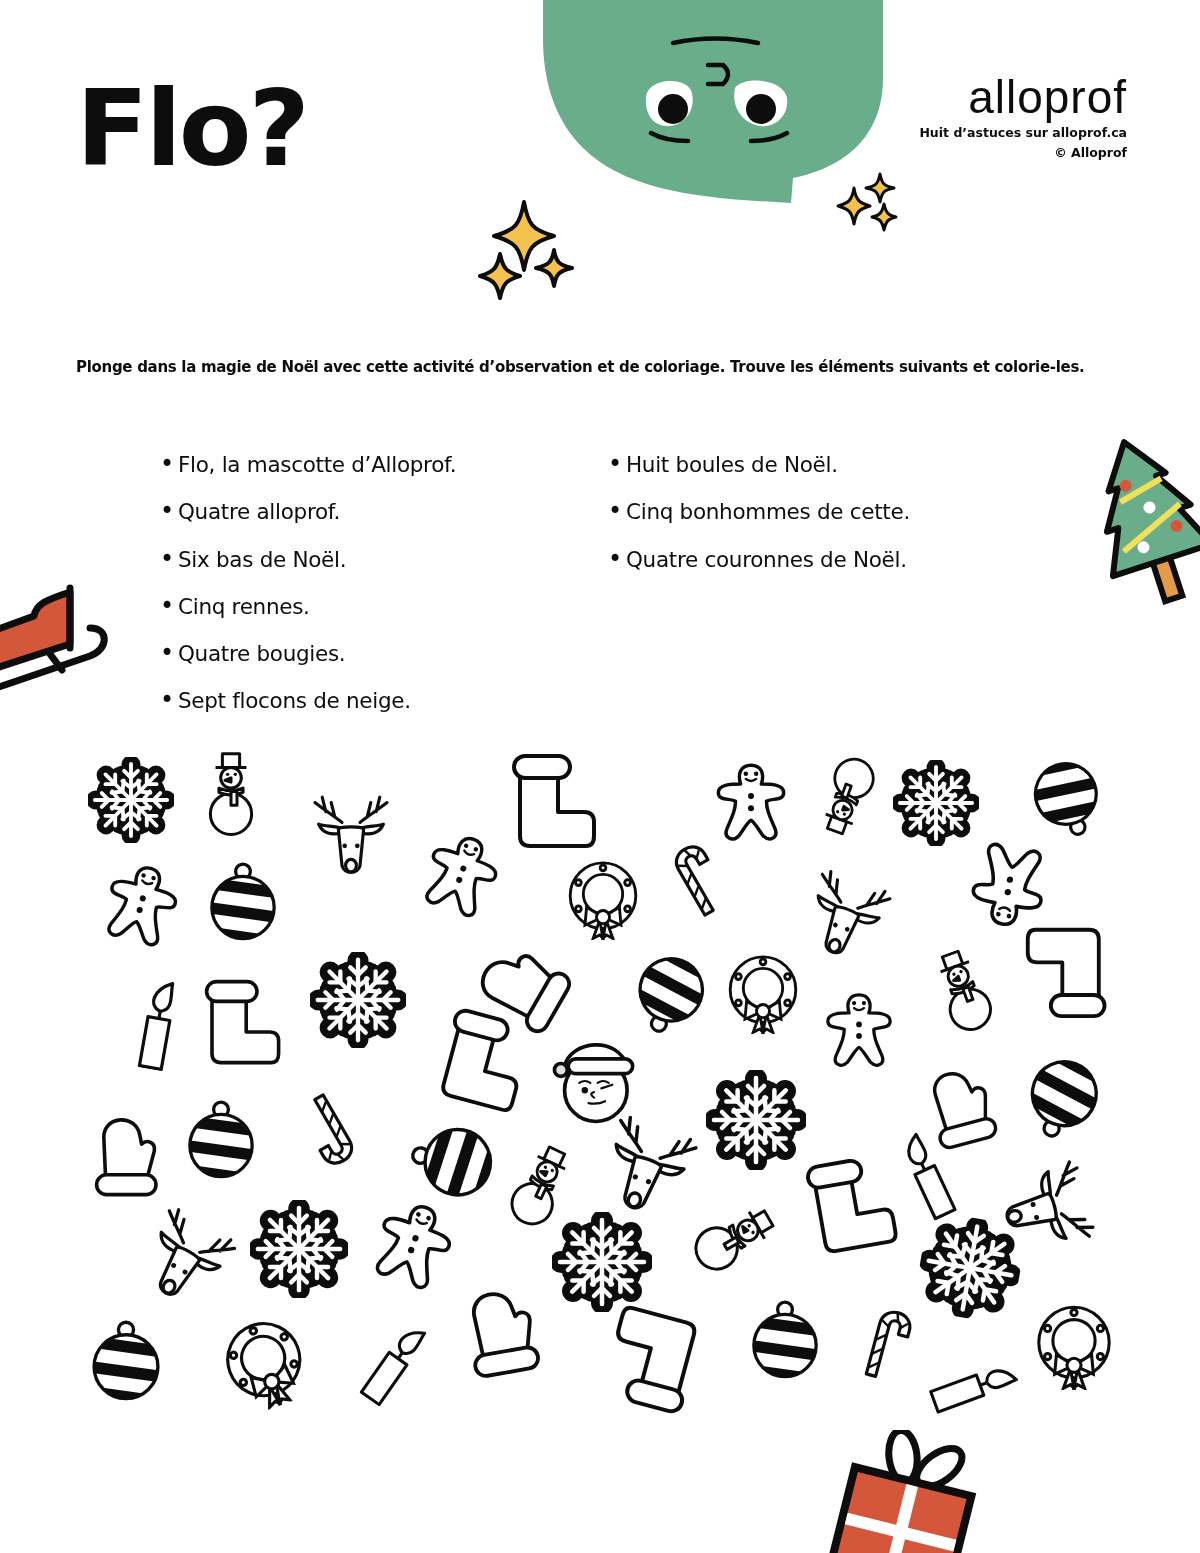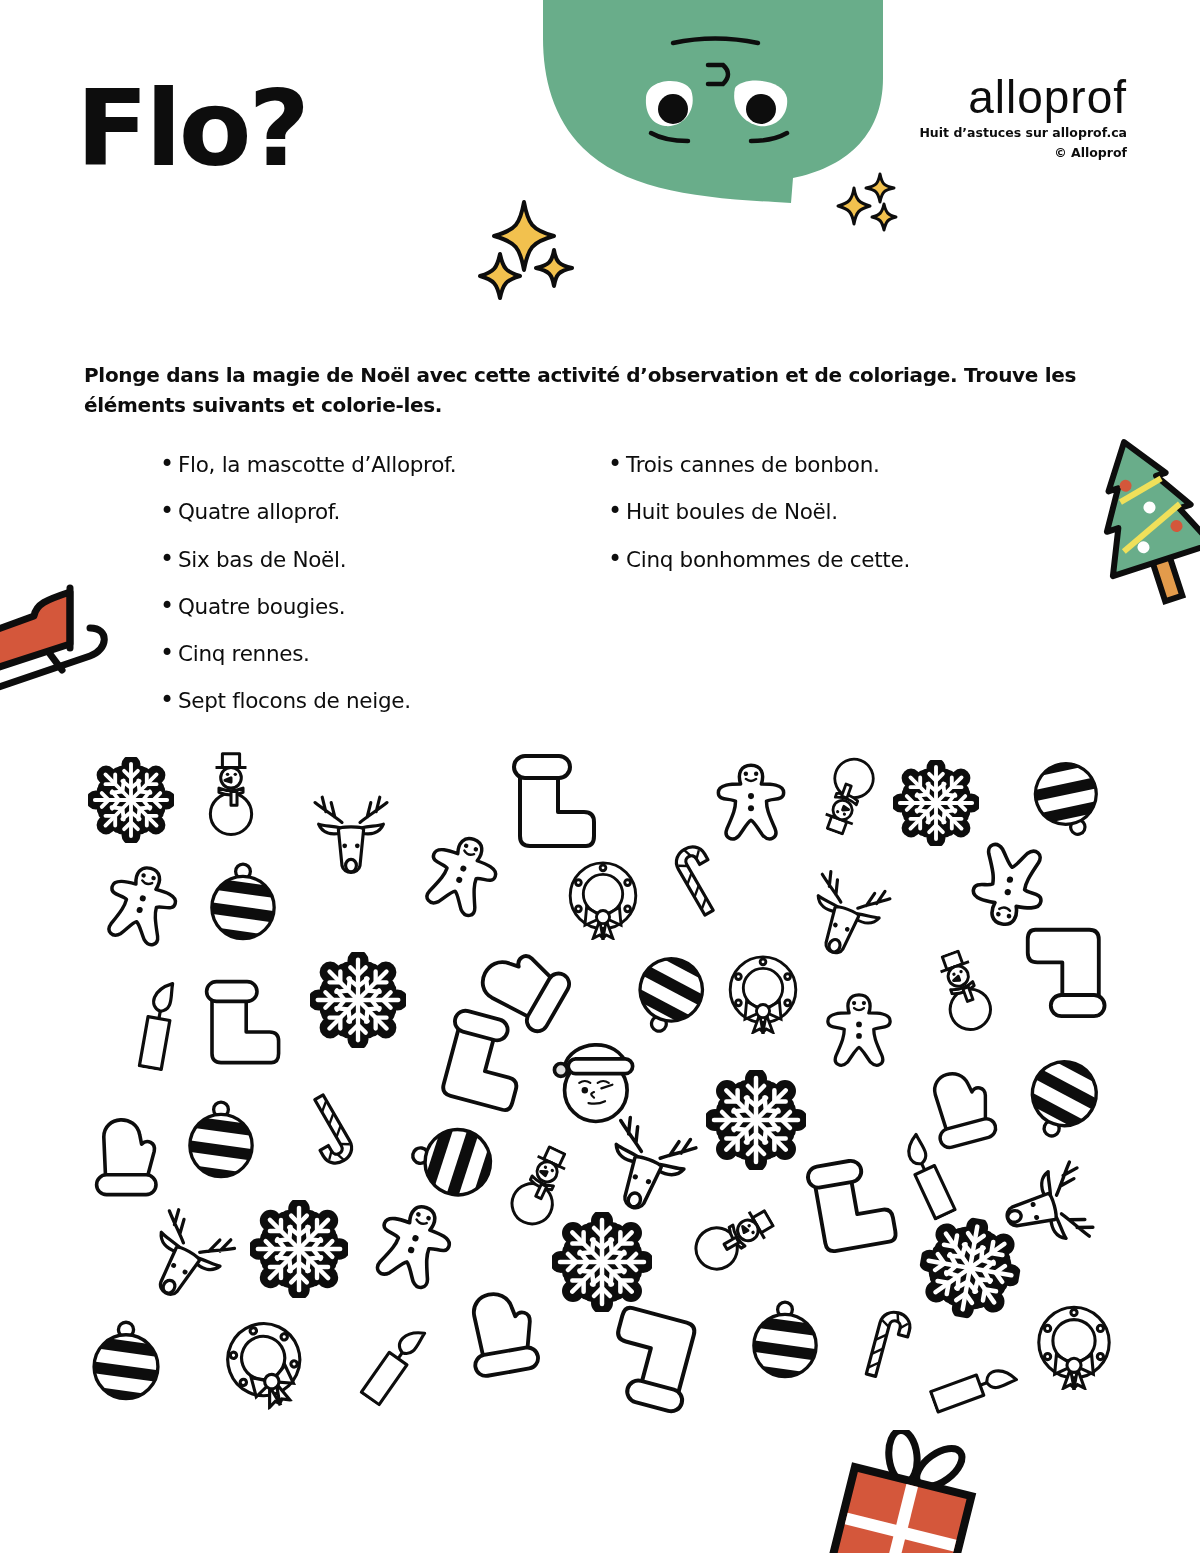--- a/index.html
+++ b/index.html
@@ -8,22 +8,22 @@
   .abs { position: absolute; }
   .title { left: 76px; top: 70px; font-family: "DejaVu Sans", sans-serif; font-weight: 900;
            font-size: 106px; line-height: 118px; letter-spacing: -3px; margin: 0; font-weight: bold; }
   .title span { display: block; }
   .flo { left: 543px; top: -2px; width: 340px; height: 215px; }
   .logo { left: 905px; top: 72px; width: 222px; text-align: right; }
   .logo .wordmark { font-family: Liberation Sans, sans-serif; font-size: 46px; line-height: 50px;
                     letter-spacing: 1px; font-weight: normal; }
   .logo .tag { font-size: 12.5px; font-weight: bold; line-height: 18px; margin-top: 2px; }
   .logo .copy { font-size: 12.5px; font-weight: bold; line-height: 22px; }
-  .intro { left: 76px; top: 352px; width: 1060px; font-weight: bold; font-size: 20px;
-           line-height: 30px; letter-spacing: -0.3px; margin: 8px; }
+  .intro { left: 76px; top: 352px; width: 1060px; font-weight: bold; font-size: 15px;
+           line-height: 30px; letter-spacing: -0.3px; margin: 0; }
   .list { top: 441px; margin: 0; padding: 0; list-style: none; }
   .list li { font-size: 21.5px; line-height: 47.3px; letter-spacing: -0.3px; white-space: nowrap; }
   .list li::before { content: "\2022"; display: inline-block; width: 18px; font-size: 24px; }
   .list-left { left: 160px; }
   .list-right { left: 608px; }
   .deco { position: absolute; }
   .grid-icon { position: absolute; width: 86px; height: 86px; }
   .grid-icon svg { width: 100%; height: 100%; overflow: visible; }
 </style>
 </head>
@@ -257,28 +257,28 @@
     <rect x="32" y="96" width="112" height="12" fill="#fff"></rect>
   </g>
 </svg>
 
 <p class="abs intro">Plonge dans la magie de Noël avec cette activité d’observation et de coloriage. Trouve les éléments suivants et colorie-les.</p>
 
 <ul class="abs list list-left">
   <li>Flo, la mascotte d’Alloprof.</li>
   <li>Quatre alloprof.</li>
   <li>Six bas de Noël.</li>
+  <li>Cinq rennes.</li>
   <li>Quatre bougies.</li>
-  <li>Cinq rennes.</li>
   <li>Sept flocons de neige.</li>
 </ul>
 <ul class="abs list list-right">
-  <li>Trois cannes de bonbon.</li>
   <li>Huit boules de Noël.</li>
   <li>Cinq bonhommes de cette.</li>
+  <li>Quatre couronnes de Noël.</li>
 </ul>
 
 <div class="abs" id="puzzle" style="left:0;top:0;width:1200px;height:1553px;pointer-events:none;">
     <div class="grid-icon" style="left: 88px; top: 757px; width: 86px; height: 86px; transform: rotate(0deg); pointer-events: auto;"><svg viewBox="0 0 100 100">
         <use href="#i-snowflake"></use>
       </svg></div>
     <div class="grid-icon" style="left: 188px; top: 752px; width: 86px; height: 86px; transform: rotate(0deg); pointer-events: auto;"><svg viewBox="0 0 100 100">
         <use href="#i-snowman"></use>
       </svg></div>
     <div class="grid-icon" style="left: 306px; top: 790px; width: 90px; height: 90px; transform: rotate(0deg); pointer-events: auto;"><svg viewBox="0 0 100 100">

